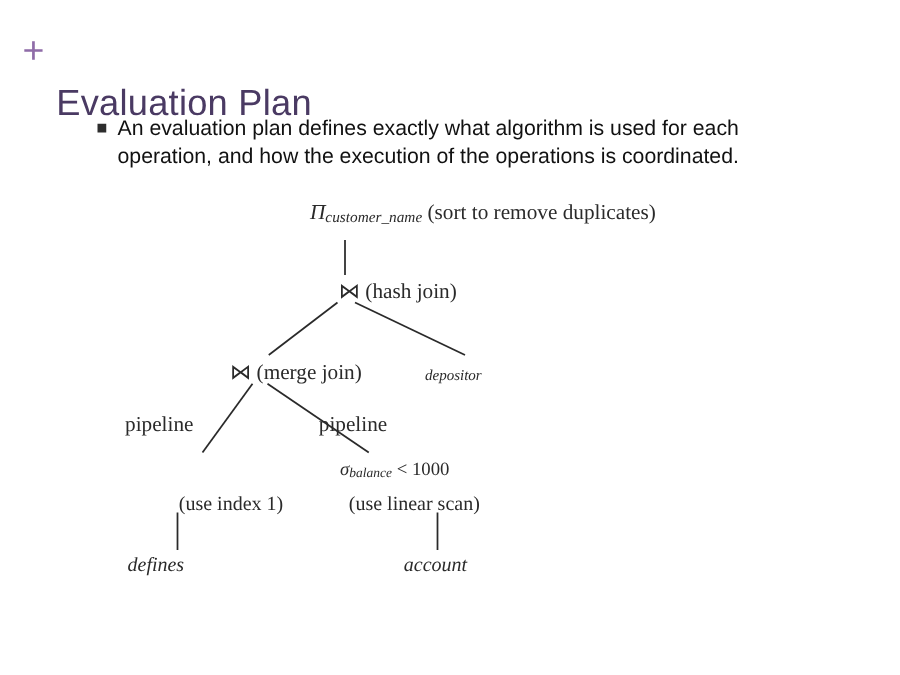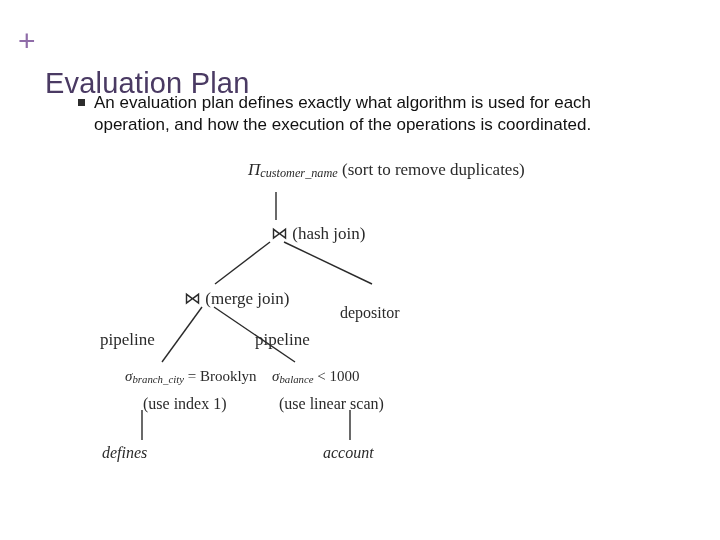--- a/index.html
+++ b/index.html
@@ -105,22 +105,23 @@
     font-size: 17px;
   }
   .lbl-merge {
     left: 104px;
     top: 136px;
     font-size: 17px;
     text-align: center;
   }
   .lbl-depositor {
     left: 260px;
-    top: 152px;
-    font-size: 16px;
+    top: 141px;
+    font-size: 12px;
+    font-style: italic;
   }
   .lbl-pipeline-left {
     left: 20px;
     top: 178px;
     font-size: 17px;
   }
   .lbl-pipeline-right {
     left: 175px;
     top: 178px;
     font-size: 17px;
@@ -210,24 +211,20 @@
     <div class="fig-label lbl-merge">
       <span class="bowtie">⋈</span>
       <span>(merge join)</span>
     </div>
 
     <div class="fig-label lbl-depositor">depositor</div>
 
     <div class="fig-label lbl-pipeline-left">pipeline</div>
     <div class="fig-label lbl-pipeline-right">pipeline</div>
 
-    <div class="fig-label lbl-sel-branch">
-      <span class="serif-i">σ</span><span class="sub">branch_city</span>
-      <span>= Brooklyn</span>
-    </div>
     <div class="fig-label lbl-useindex">(use index 1)</div>
 
     <div class="fig-label lbl-sel-balance">
       <span class="serif-i">σ</span><span class="sub">balance</span>
       <span>&lt; 1000</span>
     </div>
     <div class="fig-label lbl-linearscan">(use linear scan)</div>
 
     <div class="fig-label lbl-branch">defines</div>
     <div class="fig-label lbl-account">account</div>

